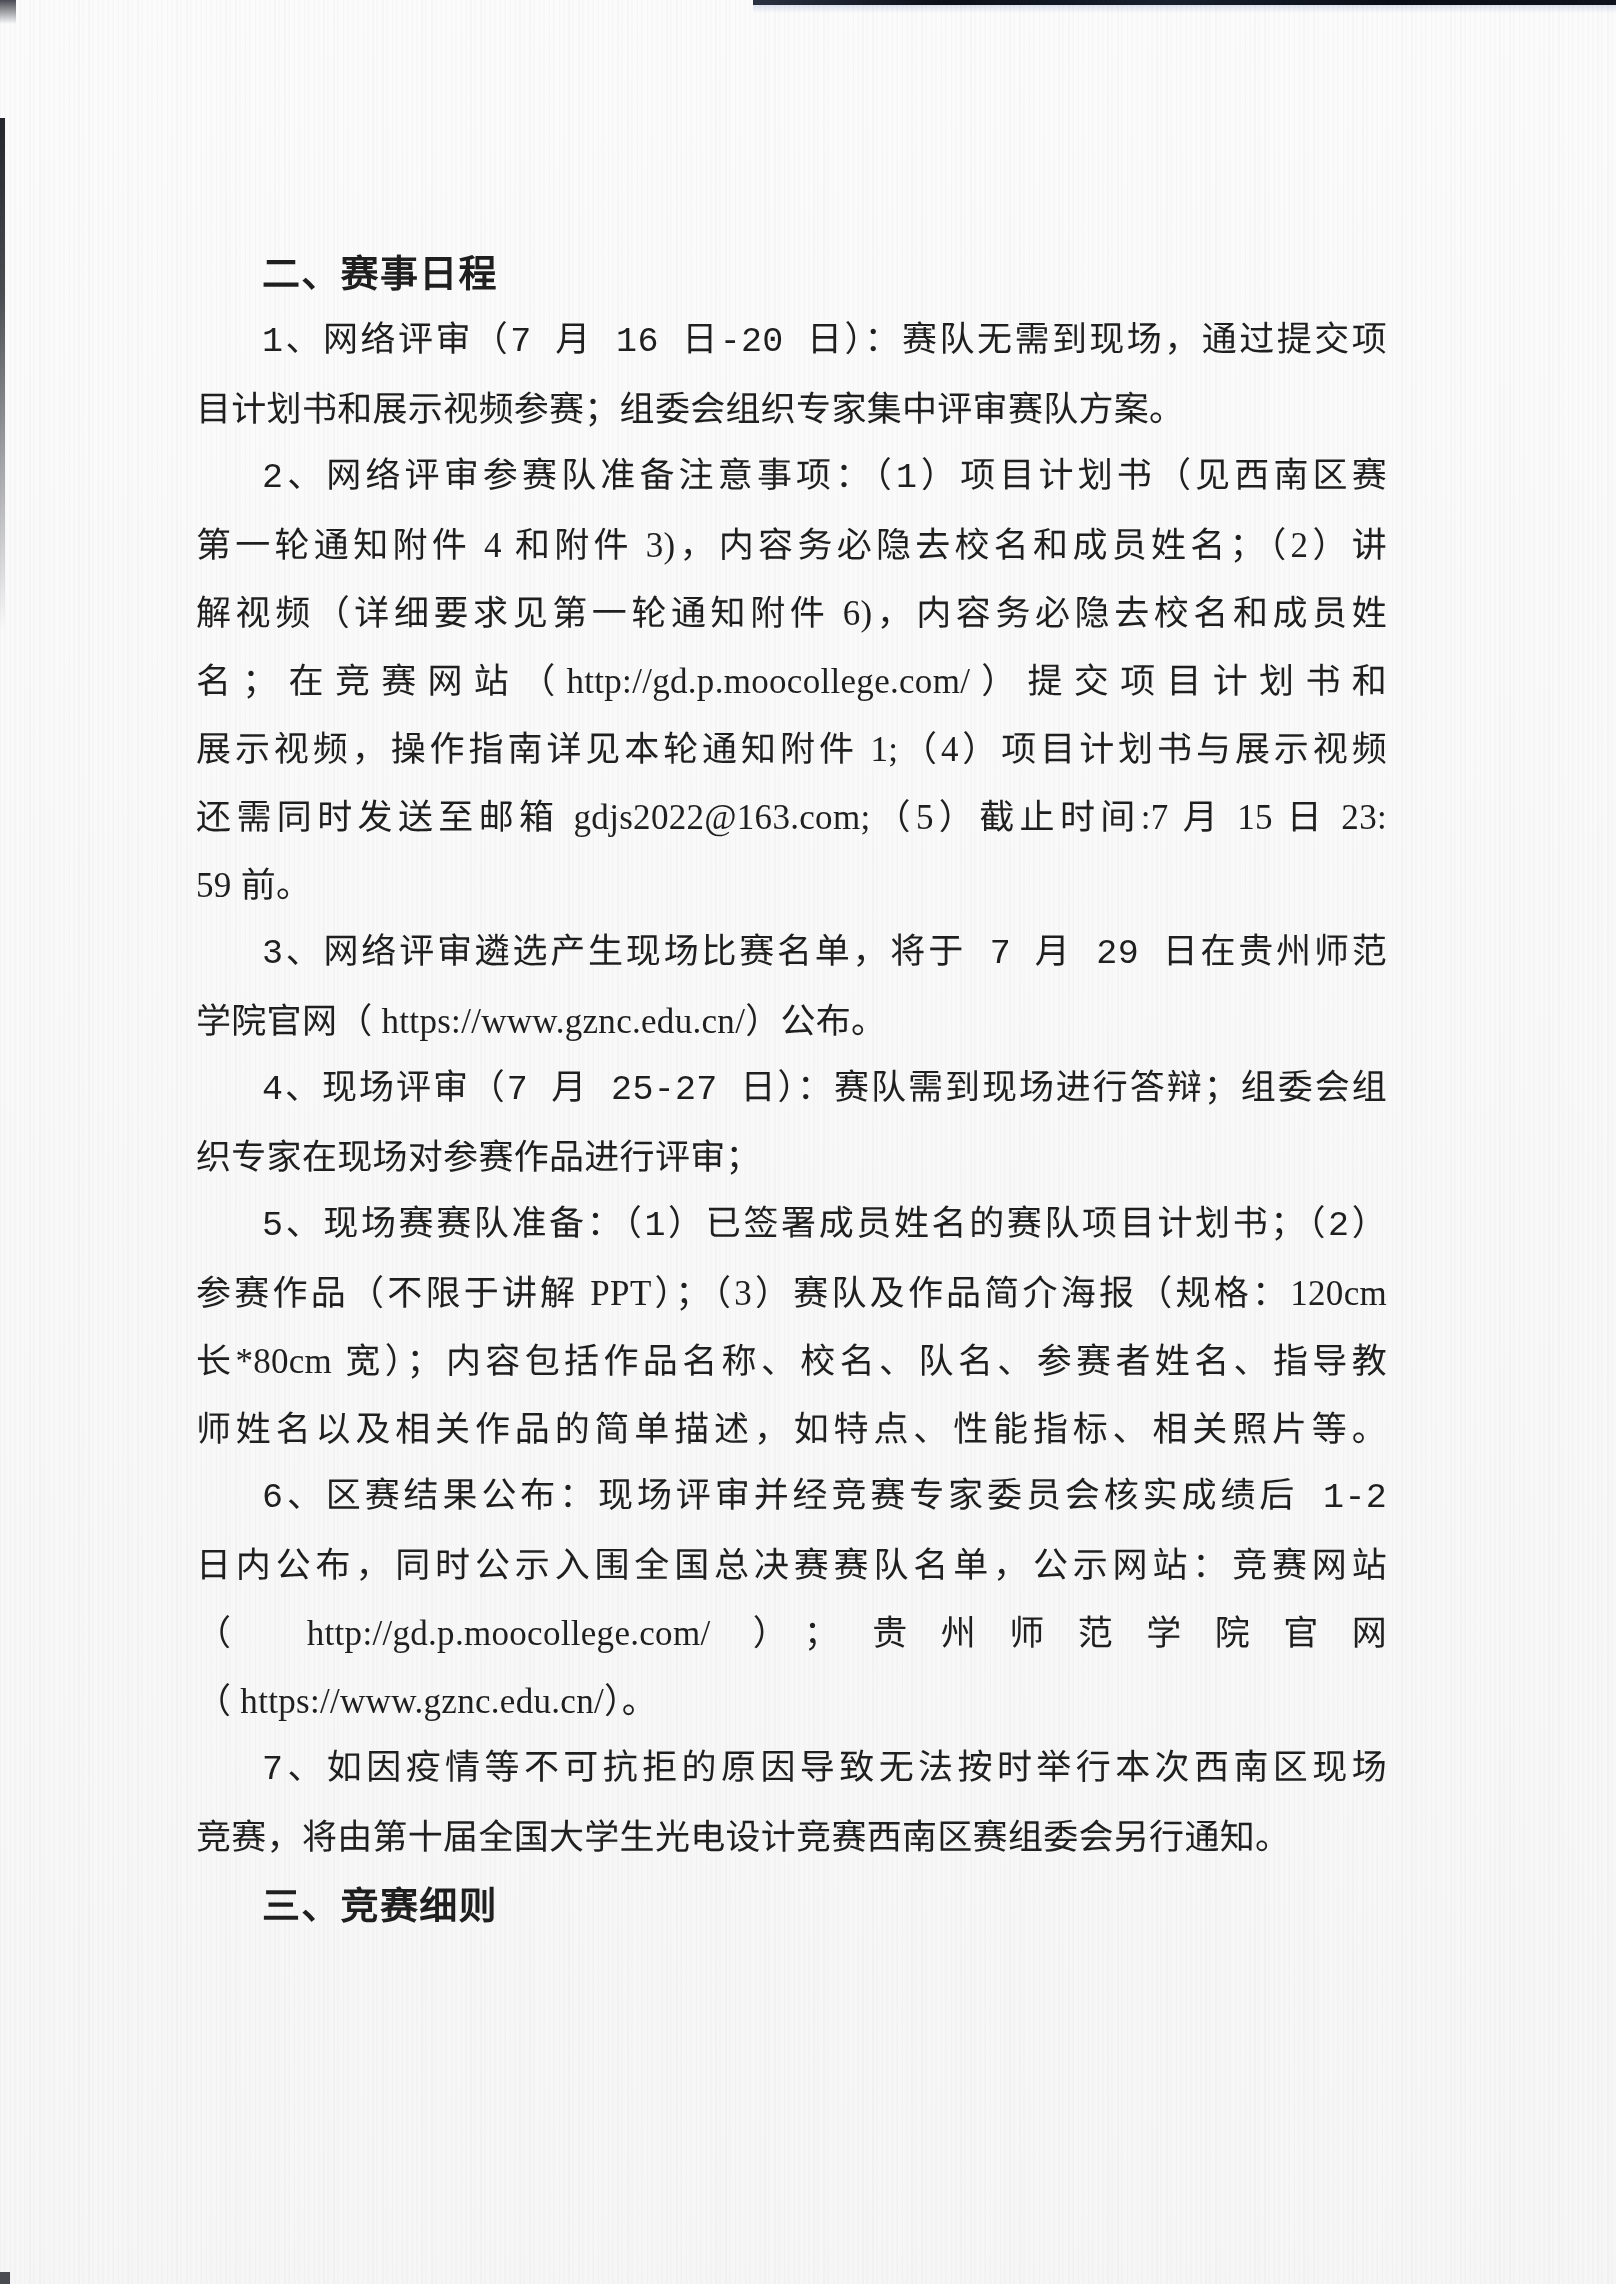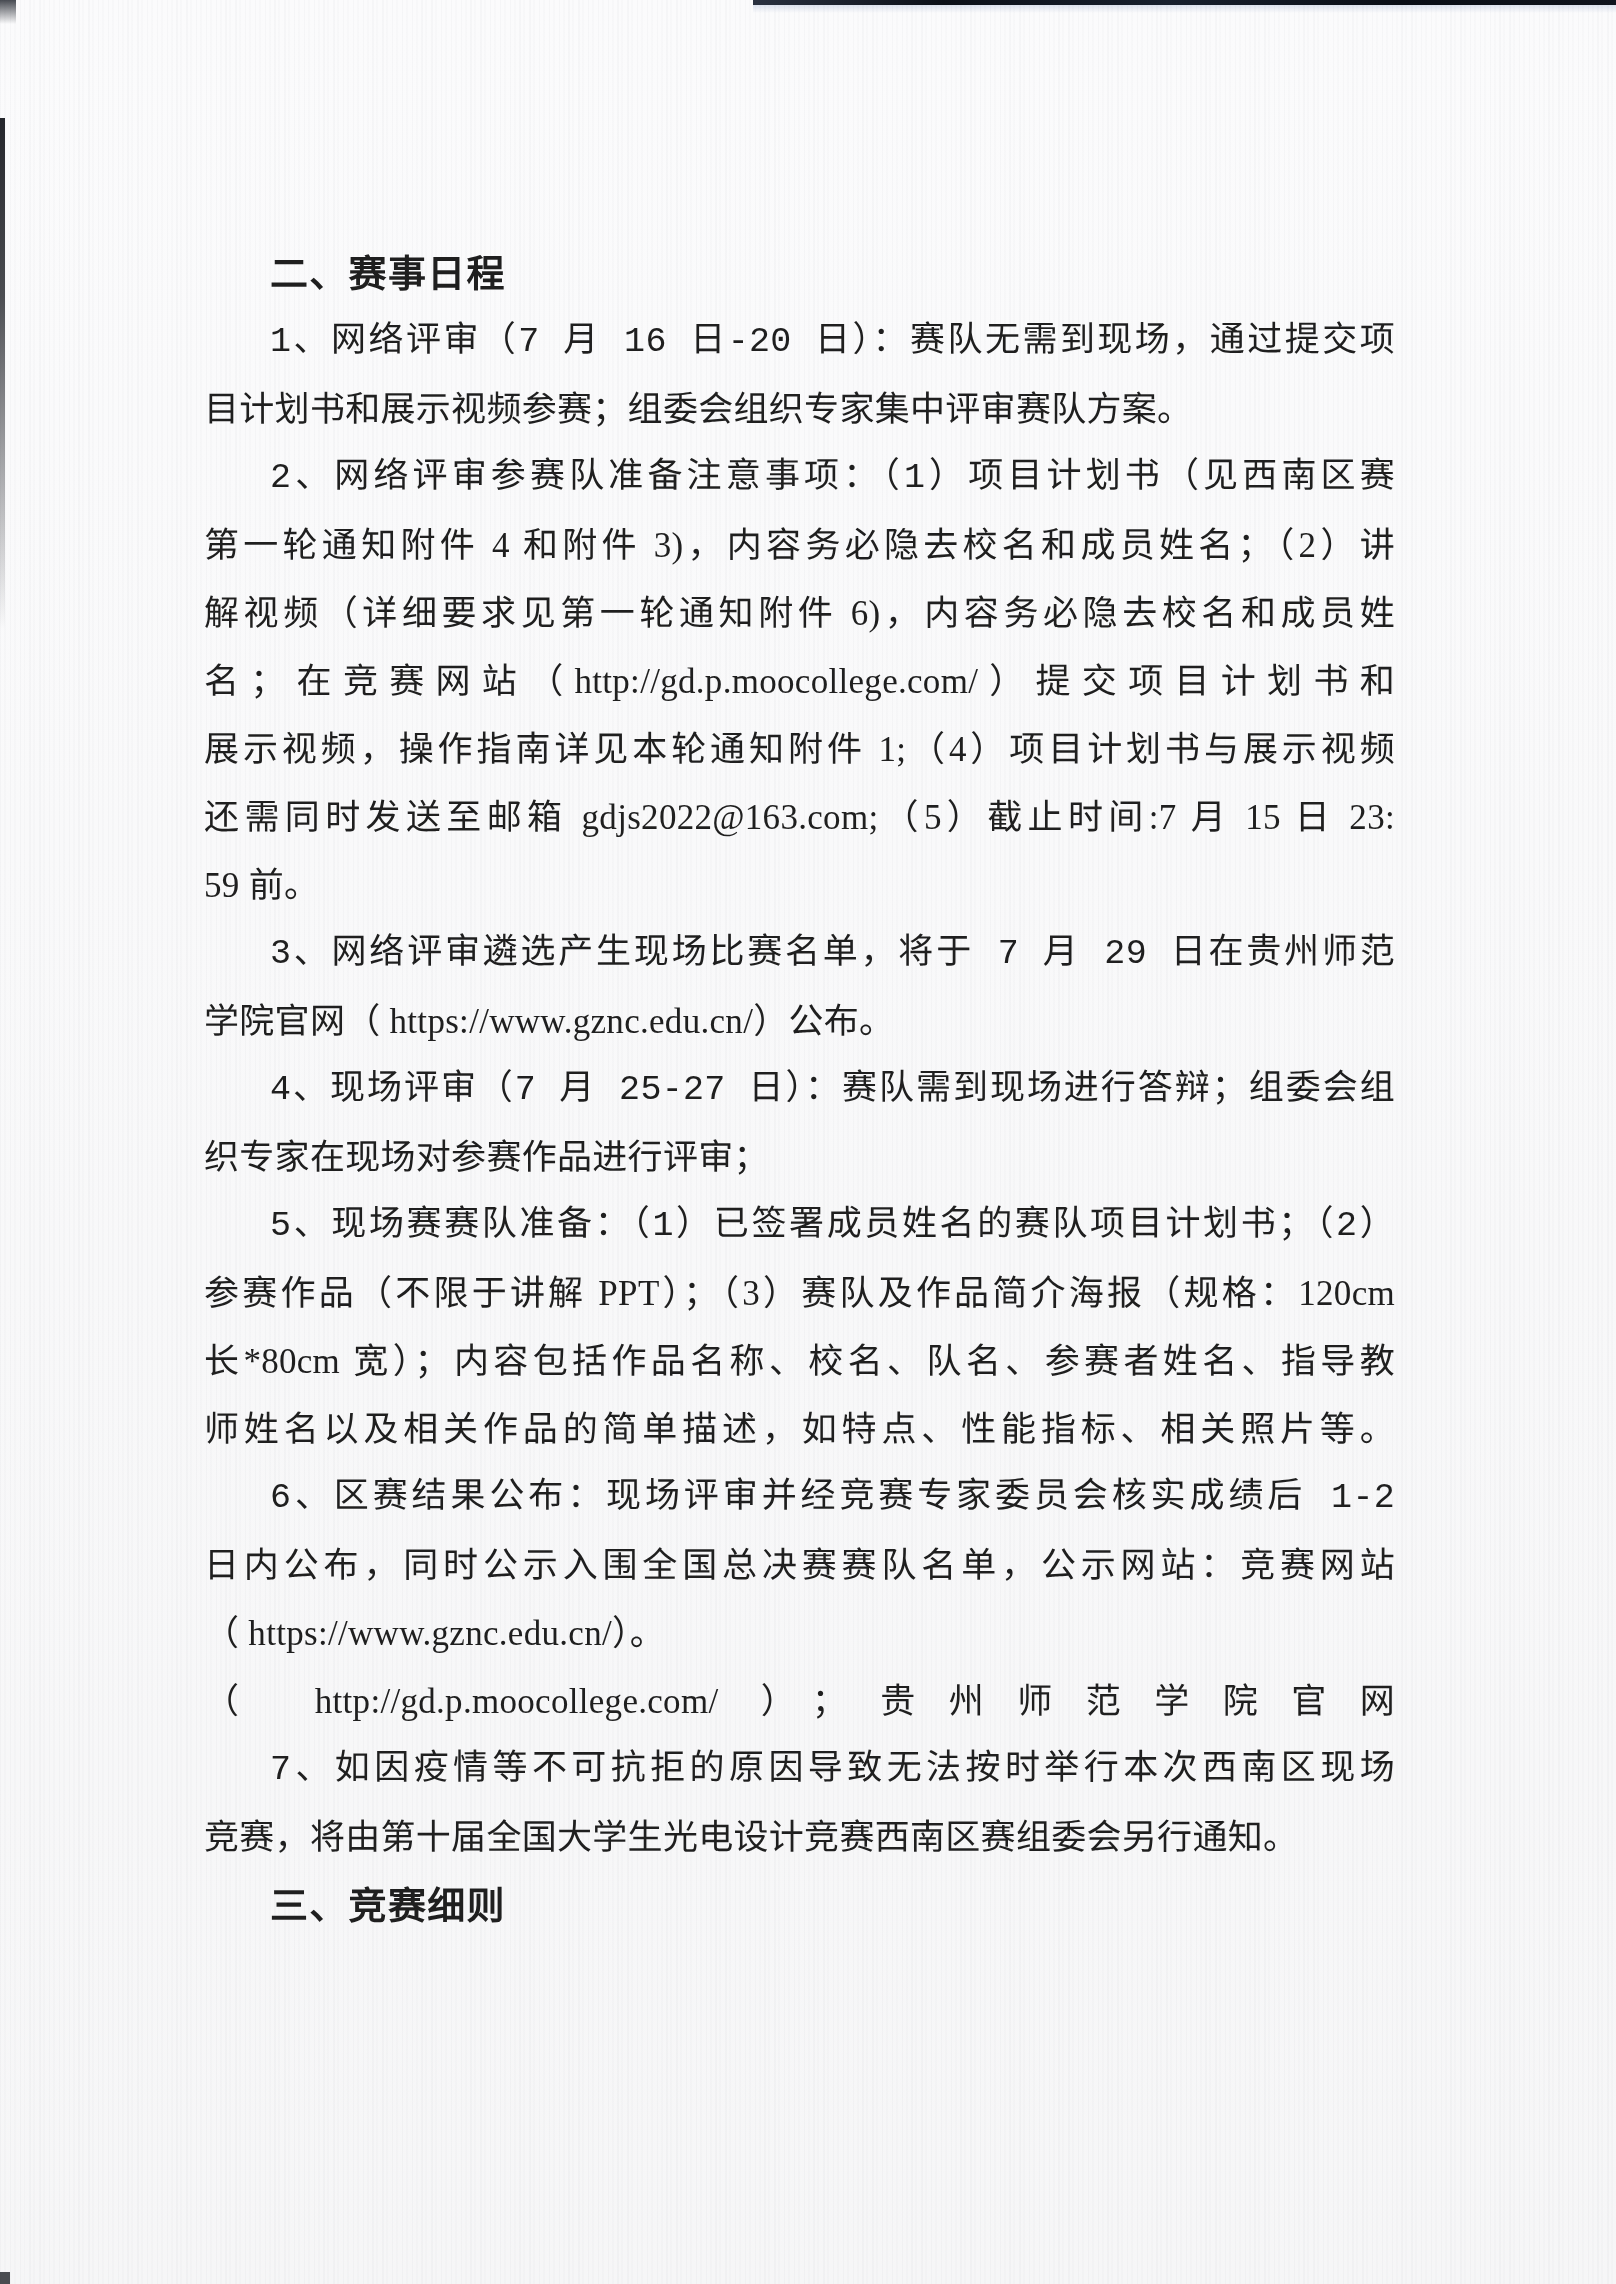--- a/index.html
+++ b/index.html
@@ -41,21 +41,21 @@
       rgba(18,20,26,0.40) 65%,
       rgba(18,20,26,0) 100%);
   }
   .bottom-mark {
     position: absolute; top: 2272px; left: 0; width: 9.8px; height: 11.8px;
     background: rgba(30,32,38,0.8);
   }
   
   .text-column {
     position: absolute;
-    left: 204px; top: 240px; width: 1191px;
+    left: 196px; top: 240px; width: 1191px;
     color: #1f1f1f;
     font-size: 35px;
     line-height: 68px;
     letter-spacing: 0.3px;
   }
   .line {
     height: 68px;
     overflow: hidden;
     text-align: left;
   }
@@ -93,21 +93,21 @@
     <div class="line j ind">3、网络评审遴选产生现场比赛名单，将于 7 月 29 日在贵州师范</div>
     <div class="line">学院官网（ https://www.gznc.edu.cn/）公布。</div>
     <div class="line j ind">4、现场评审（7 月 25-27 日）：赛队需到现场进行答辩；组委会组</div>
     <div class="line">织专家在现场对参赛作品进行评审；</div>
     <div class="line j ind">5、现场赛赛队准备：（1）已签署成员姓名的赛队项目计划书；（2）</div>
     <div class="line j">参赛作品（不限于讲解 PPT）；（3）赛队及作品简介海报（规格：120cm</div>
     <div class="line j">长*80cm 宽）；内容包括作品名称、校名、队名、参赛者姓名、指导教</div>
     <div class="line j">师姓名以及相关作品的简单描述，如特点、性能指标、相关照片等。</div>
     <div class="line j ind">6、区赛结果公布：现场评审并经竞赛专家委员会核实成绩后 1-2</div>
     <div class="line j">日内公布，同时公示入围全国总决赛赛队名单，公示网站：竞赛网站</div>
+    <div class="line j">（ http://gd.p.moocollege.com/ ）；贵州师范学院官网</div>
     <div class="line">（ https://www.gznc.edu.cn/）。</div>
-    <div class="line j">（ http://gd.p.moocollege.com/ ）；贵州师范学院官网</div>
     <div class="line j ind">7、如因疫情等不可抗拒的原因导致无法按时举行本次西南区现场</div>
     <div class="line">竞赛，将由第十届全国大学生光电设计竞赛西南区赛组委会另行通知。</div>
     <div class="line head ind">三、竞赛细则</div>
   </div>
 
 </div>
 
 
 </body></html>

